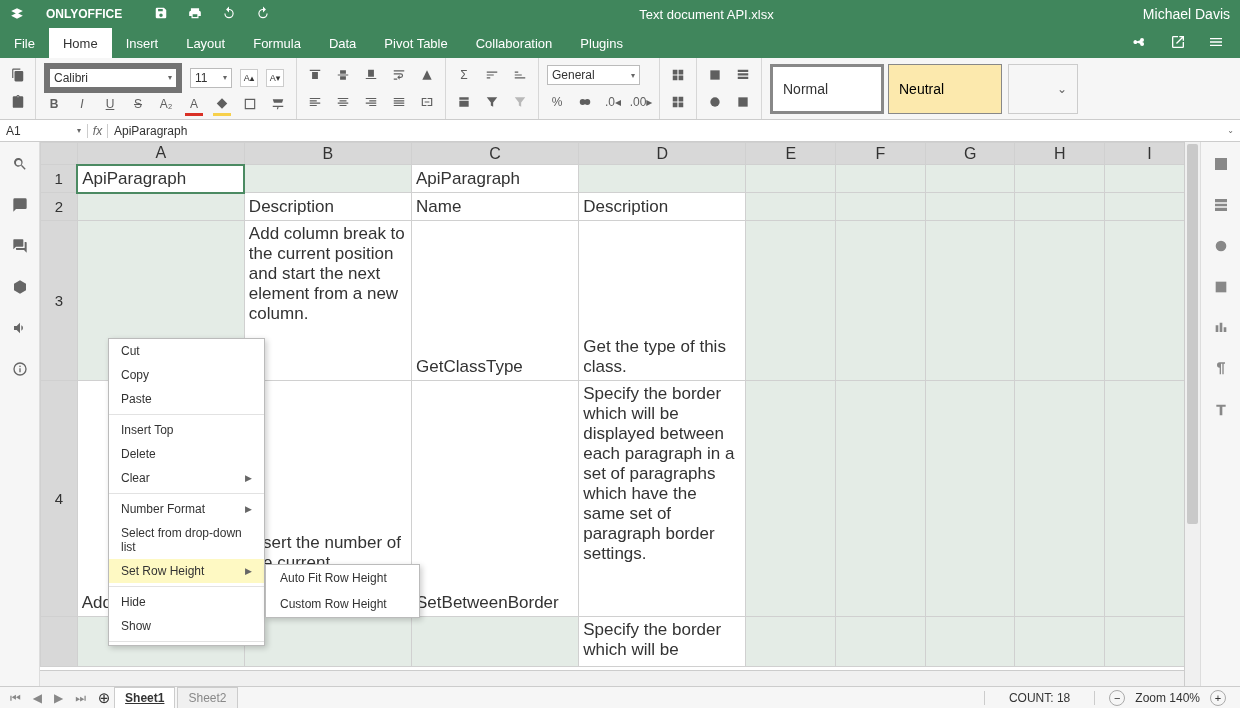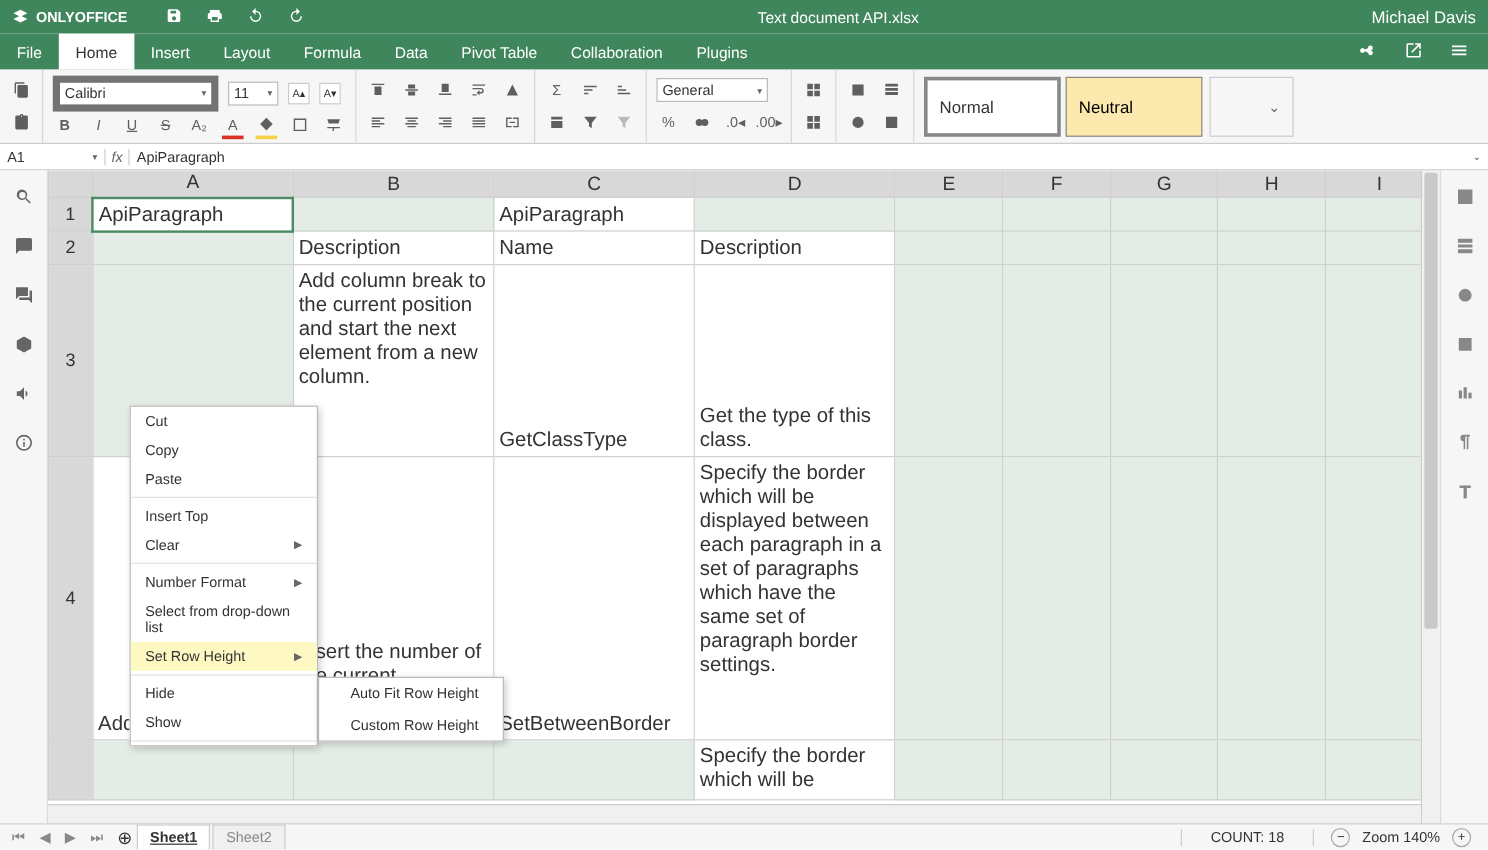--- a/index.html
+++ b/index.html
@@ -1,20 +1,20 @@
 <!DOCTYPE html>
 <html><head>
 <meta charset="utf-8">
 <style>
   * { box-sizing: border-box; margin: 0; padding: 0; }
   html, body { width: 1240px; height: 708px; font-family: Arial, Helvetica, sans-serif; font-size: 12px; color: #333; overflow: hidden; background: #fff; }
 
   
   .titlebar { height: 28px; background: #40865c; color: #fff; display: flex; align-items: center; padding: 0 10px; }
-  .logo { display: flex; align-items: center; gap: 6px; font-weight: bold; font-size: 12px; }
+  .logo { display: flex; align-items: center; gap: 22px; font-weight: bold; font-size: 12px; }
   .logo svg { width: 14px; height: 14px; }
   .tb-icons { display: flex; gap: 20px; margin-left: 32px; }
   .tb-icons span svg { width: 14px; height: 14px; fill: #fff; cursor: pointer; }
   .titlebar .doc-title { flex: 1; text-align: center; font-size: 13px; }
   .user { font-size: 14px; }
 
   
   .menu { height: 30px; background: #40865c; color: #fff; display: flex; align-items: center; }
   .menu .item { padding: 0 14px; height: 100%; display: flex; align-items: center; cursor: pointer; font-size: 13px; }
   .menu .item.file { font-weight: normal; }
@@ -76,21 +76,21 @@
   .hscroll { position:absolute; left:0; right:16px; bottom:0; height:16px; background:#f0f0f0; border-top:1px solid #ccc; }
 
   
   .ctx-menu { position:absolute; left:68px; top:196px; width:157px; background:#fff; border:1px solid #bbb; box-shadow: 2px 2px 6px rgba(0,0,0,.2); font-size:12px; z-index:50;}
   .ctx-menu .mi { padding: 5px 12px; display:flex; justify-content:space-between; align-items:center; cursor:pointer; color:#333;}
   .ctx-menu .mi:hover, .ctx-menu .mi.hl { background:#fef9c3; }
   .ctx-menu .sep { height:1px; background:#e2e2e2; margin:3px 0; }
   .arrow { font-size:9px; color:#666; }
 
   .sub-menu { position:absolute; left:225px; top:422px; width:155px; background:#fff; border:1px solid #bbb; box-shadow: 2px 2px 6px rgba(0,0,0,.2); font-size:12px; z-index:51;}
-  .sub-menu .mi { padding:6px 14px; cursor:pointer;margin-left:12px; }
+  .sub-menu .mi { padding:6px 14px; cursor:pointer; }
 
   
   .statusbar { height: 22px; border-top:1px solid #ccc; background:#f6f6f6; display:flex; align-items:center; font-size:12px; }
   .sb-nav { display:flex; gap:12px; padding:0 10px; color:#888; }
   .sb-nav span { cursor:pointer; }
   .sheet-tab { padding: 3px 10px; border:1px solid #ccc; border-bottom:none; background:#fff; margin-left:2px; cursor:pointer; }
   .sheet-tab.active { font-weight:bold;text-decoration:underline; }
   .statusbar .spacer { flex:1; }
   .sb-info { padding:0 24px; border-left:1px solid #ccc; border-right:1px solid #ccc; }
   .sb-zoom { padding:0 14px; display:flex; gap:10px; align-items:center;}
@@ -495,20 +495,21 @@
         <div class="thumb"></div>
       </div>
     <div class="hscroll"></div>
 
     <div class="ctx-menu">
       <div class="mi">Cut</div>
       <div class="mi">Copy</div>
       <div class="mi">Paste</div>
       <div class="sep"></div>
       <div class="mi">Insert Top</div>
+      <div class="mi">Delete</div>
       <div class="mi">
           <span>Clear</span>
           <span class="arrow">▶</span>
         </div>
       <div class="sep"></div>
       <div class="mi">
           <span>Number Format</span>
           <span class="arrow">▶</span>
         </div>
       <div class="mi">Select from drop-down list</div>

